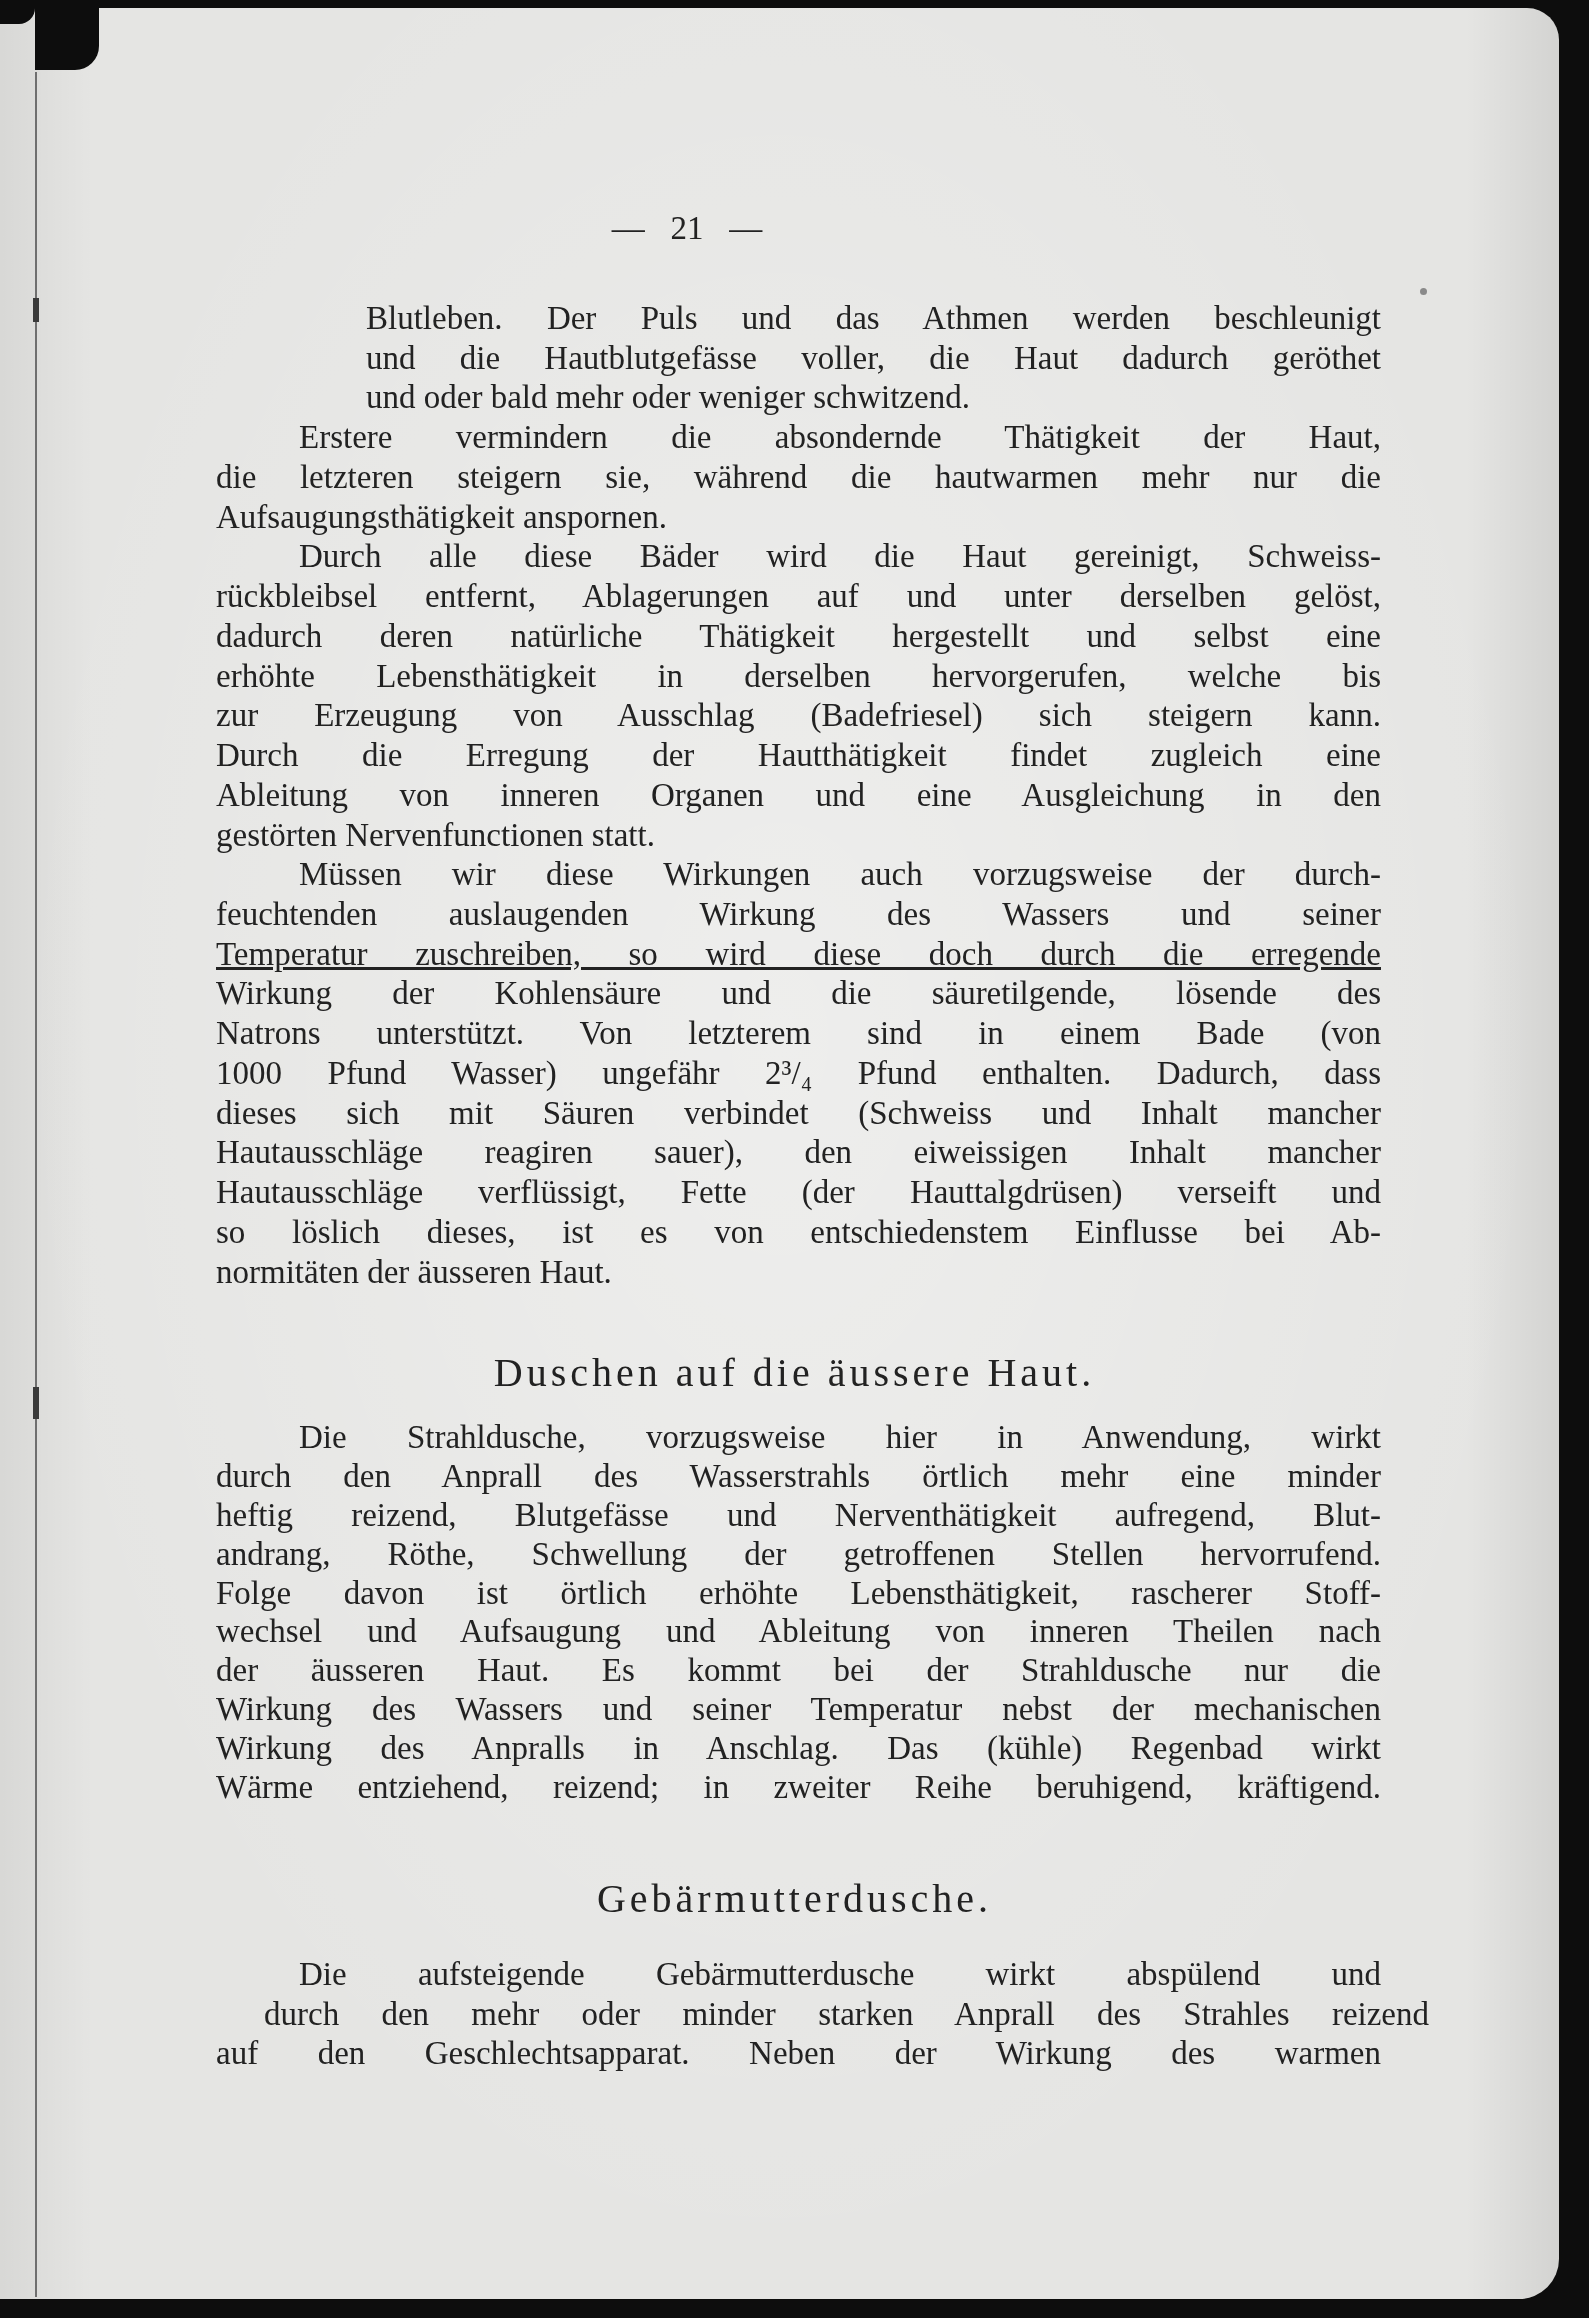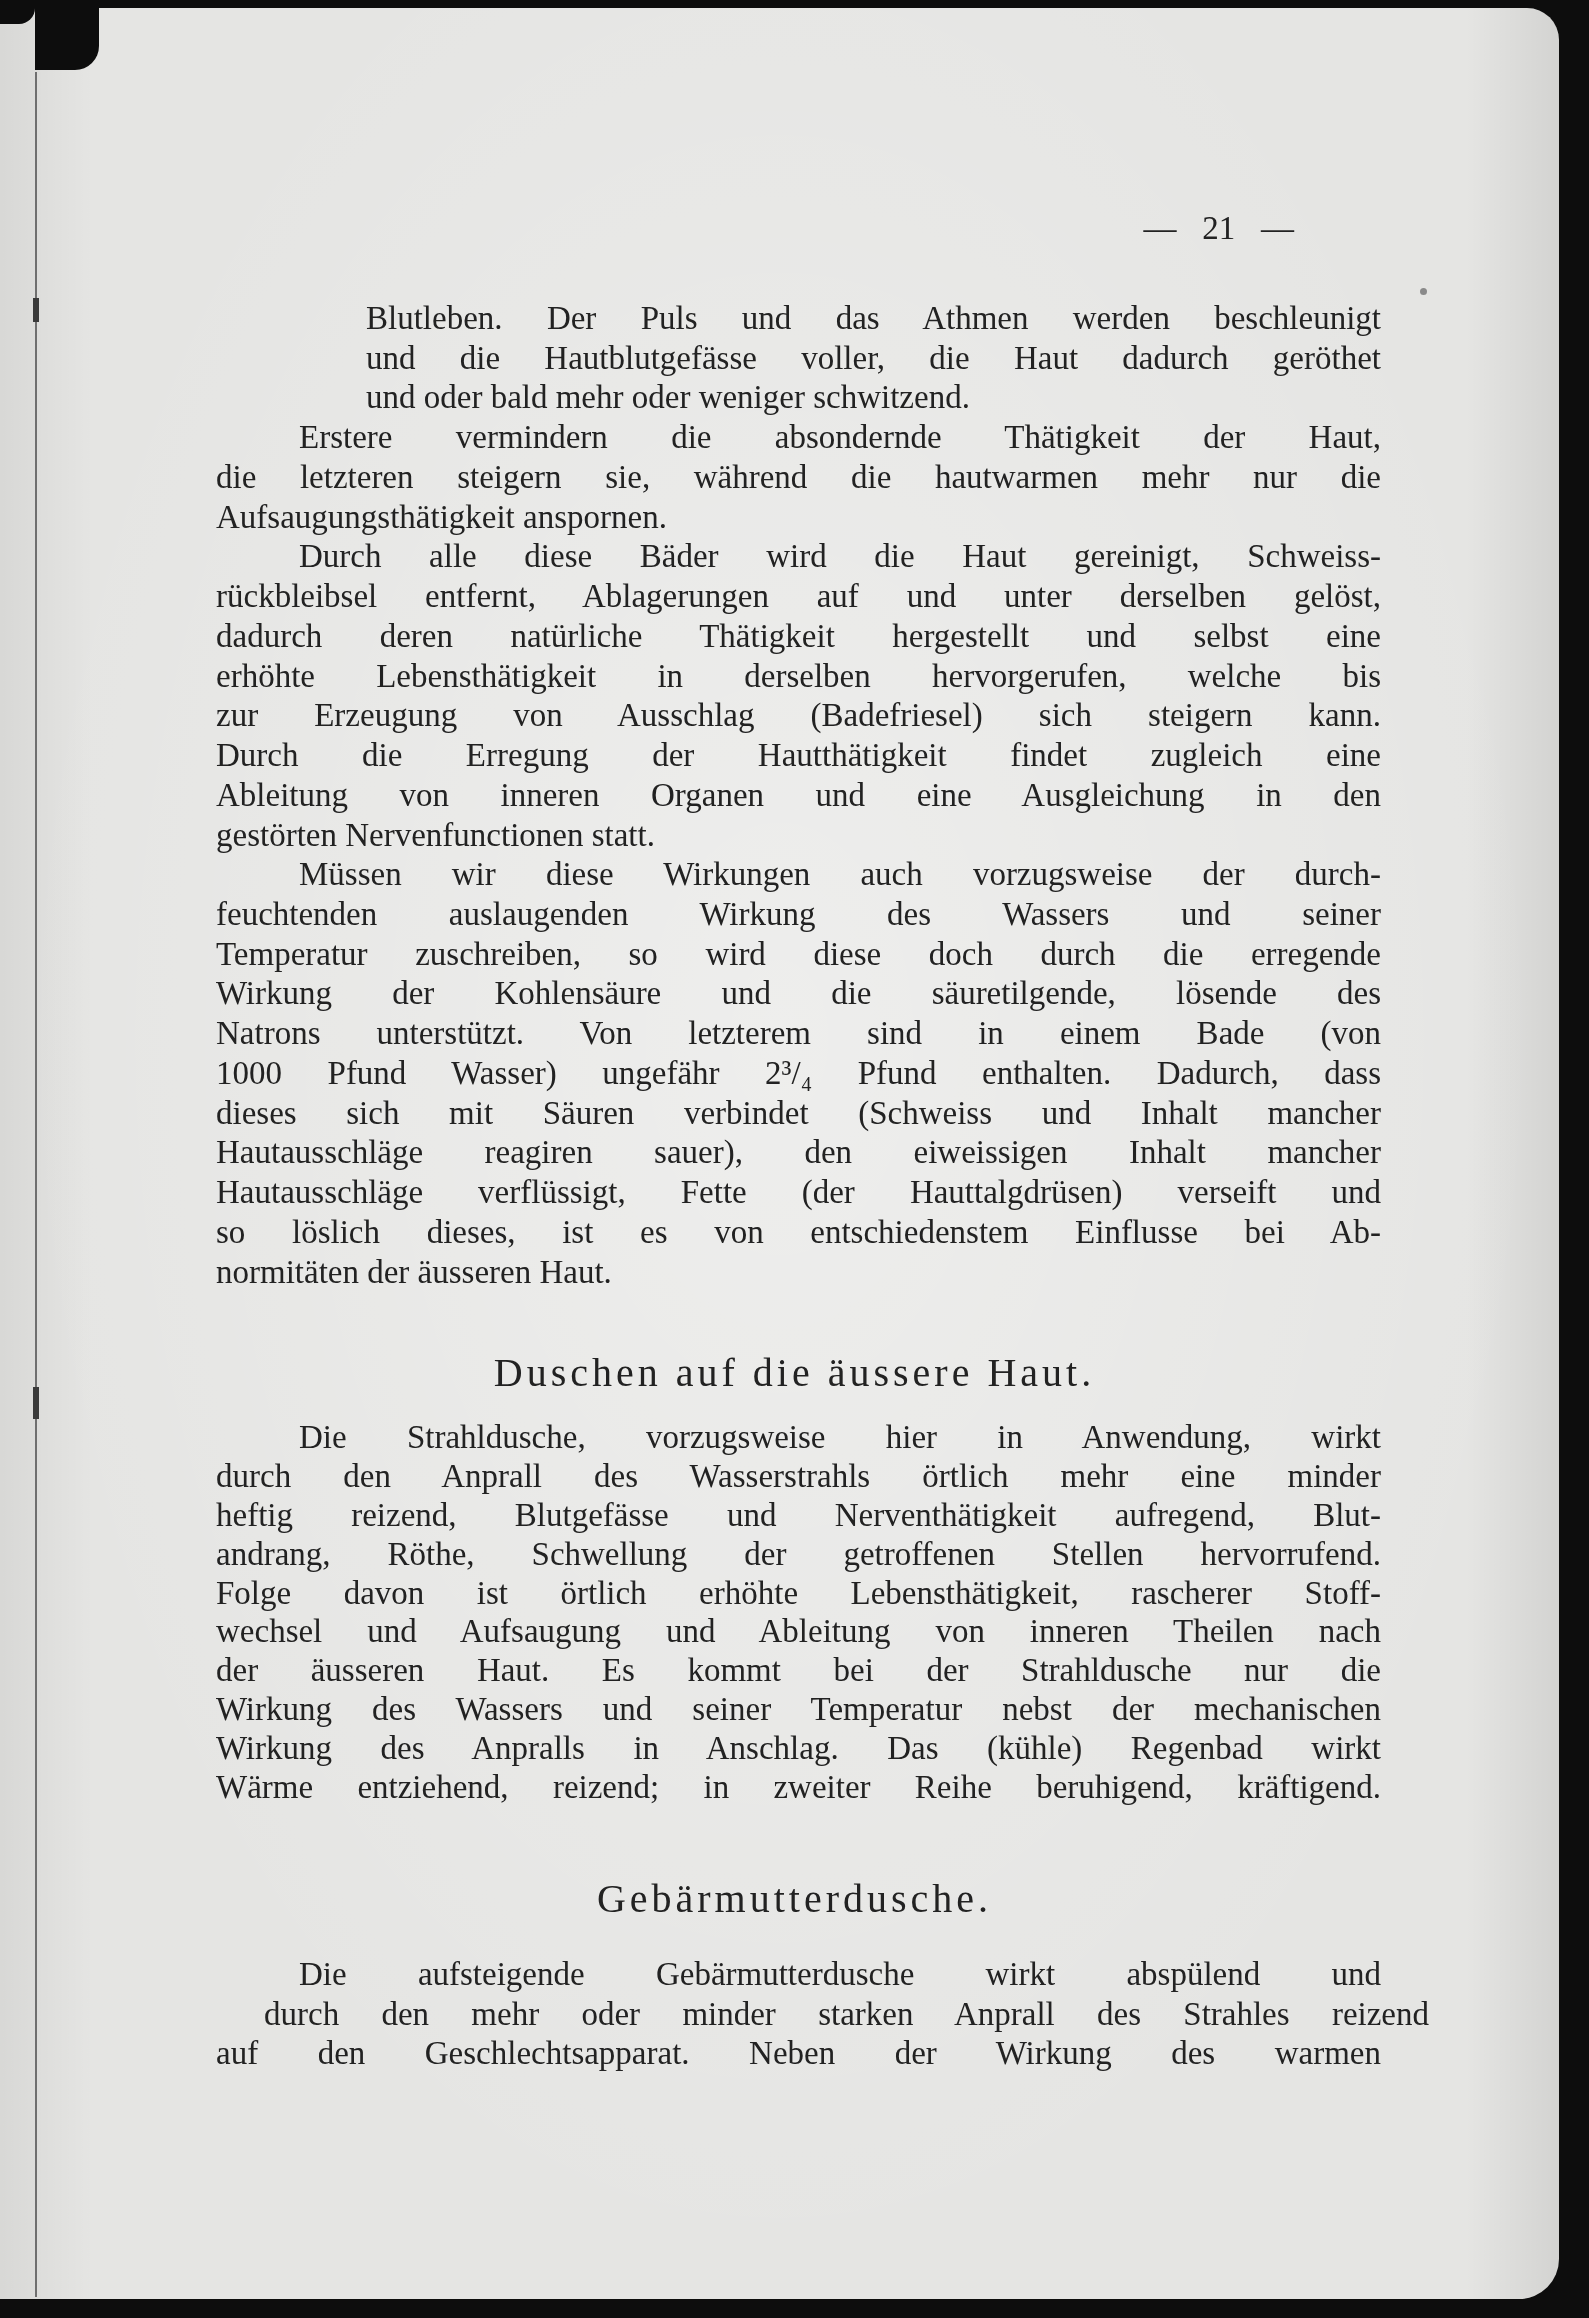--- a/index.html
+++ b/index.html
@@ -42,23 +42,24 @@
   .gutter {
     position: absolute; left: 35px; top: 64px;
     width: 2.4px; height: 2225px;
     background: #6f6f6f;
   }
   .gutter-mark {
     position: absolute; left: 33px; width: 5.6px; background: #3a3a3a;
   }
   .page-number {
     position: absolute; left: 0; width: 1294px; top: 200px;
-    text-align: right;
+    text-align: center;
     font-size: 33px; line-height: 40px;
     word-spacing: 17.5px;
+    padding-left: 40px;
   }
   .line {
     position: absolute;
     left: 216px; width: 1165px;
     font-size: 33px; line-height: 40px;
     white-space: nowrap;
     text-align: justify;
     text-align-last: justify;
     transform-origin: left center;
   }
@@ -101,21 +102,21 @@
   <div class="line" style="top: 568px; white-space: normal;">rückbleibsel entfernt, Ablagerungen auf und unter derselben gelöst,</div>
   <div class="line" style="top: 608px; white-space: normal;">dadurch deren natürliche Thätigkeit hergestellt und selbst eine</div>
   <div class="line" style="top: 648px; white-space: normal;">erhöhte Lebensthätigkeit in derselben hervorgerufen, welche bis</div>
   <div class="line" style="top: 687px; white-space: normal;">zur Erzeugung von Ausschlag (Badefriesel) sich steigern kann.</div>
   <div class="line" style="top: 727px; white-space: normal;">Durch die Erregung der Hautthätigkeit findet zugleich eine</div>
   <div class="line" style="top: 767px; white-space: normal;">Ableitung von inneren Organen und eine Ausgleichung in den</div>
   <div class="line last" style="top: 807px; white-space: nowrap;">gestörten Nervenfunctionen statt.</div>
 
   <div class="line ind2" style="top: 846px; white-space: normal;">Müssen wir diese Wirkungen auch vorzugsweise der durch-</div>
   <div class="line" style="top: 886px; white-space: normal;">feuchtenden auslaugenden Wirkung des Wassers und seiner</div>
-  <div class="line" style="top: 926px; white-space: normal;">Temperatur zuschreiben, so wird diese doch durch die erregende</div>
+  <div class="line" style="top: 926px; white-space: normal; text-decoration: underline;">Temperatur zuschreiben, so wird diese doch durch die erregende</div>
   <div class="line" style="top: 965px; white-space: normal;">Wirkung der Kohlensäure und die säuretilgende, lösende des</div>
   <div class="line" style="top: 1005px; white-space: normal;">Natrons unterstützt. Von letzterem sind in einem Bade (von</div>
   <div class="line" style="top: 1045px; white-space: normal;">1000 Pfund Wasser) ungefähr 2³/₄ Pfund enthalten. Dadurch, dass</div>
   <div class="line" style="top: 1085px; white-space: normal;">dieses sich mit Säuren verbindet (Schweiss und Inhalt mancher</div>
   <div class="line" style="top: 1124px; white-space: normal;">Hautausschläge reagiren sauer), den eiweissigen Inhalt mancher</div>
   <div class="line" style="top: 1164px; white-space: normal;">Hautausschläge verflüssigt, Fette (der Hauttalgdrüsen) verseift und</div>
   <div class="line" style="top: 1204px; white-space: normal;">so löslich dieses, ist es von entschiedenstem Einflusse bei Ab-</div>
   <div class="line last" style="top: 1244px; white-space: nowrap;">normitäten der äusseren Haut.</div>
 
   <div class="heading" style="top:1345px">Duschen auf die äussere Haut.</div>

